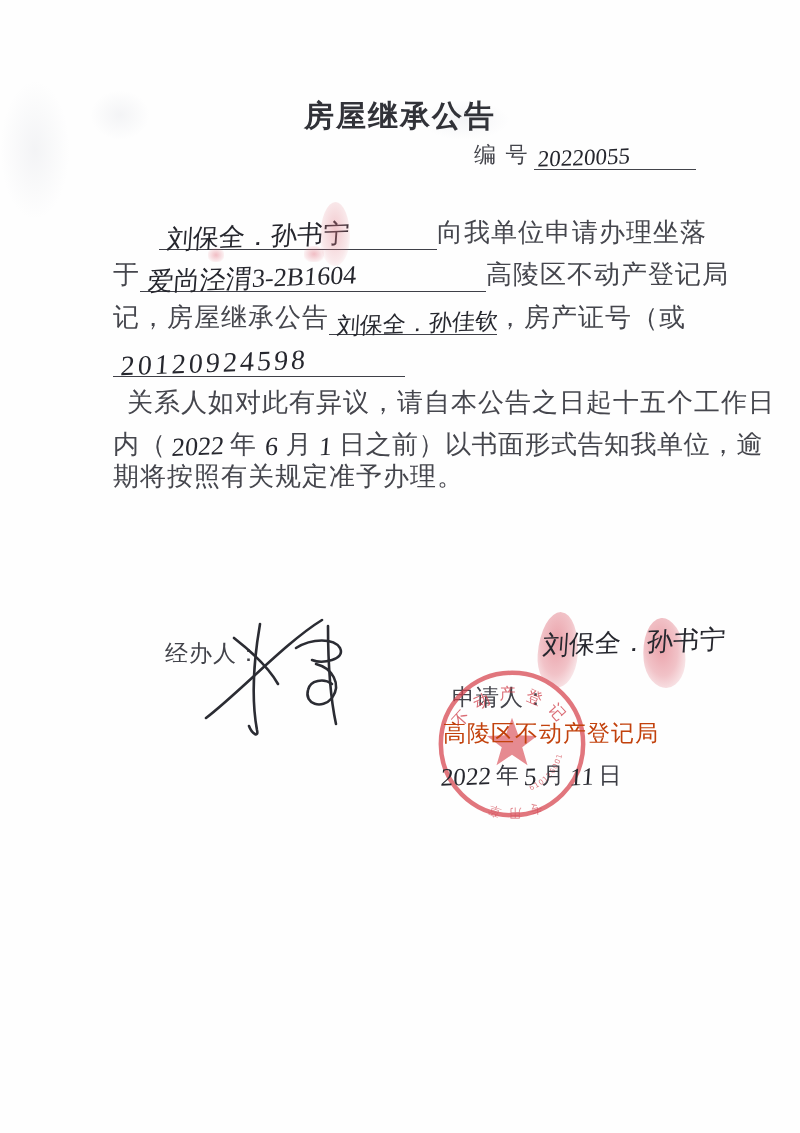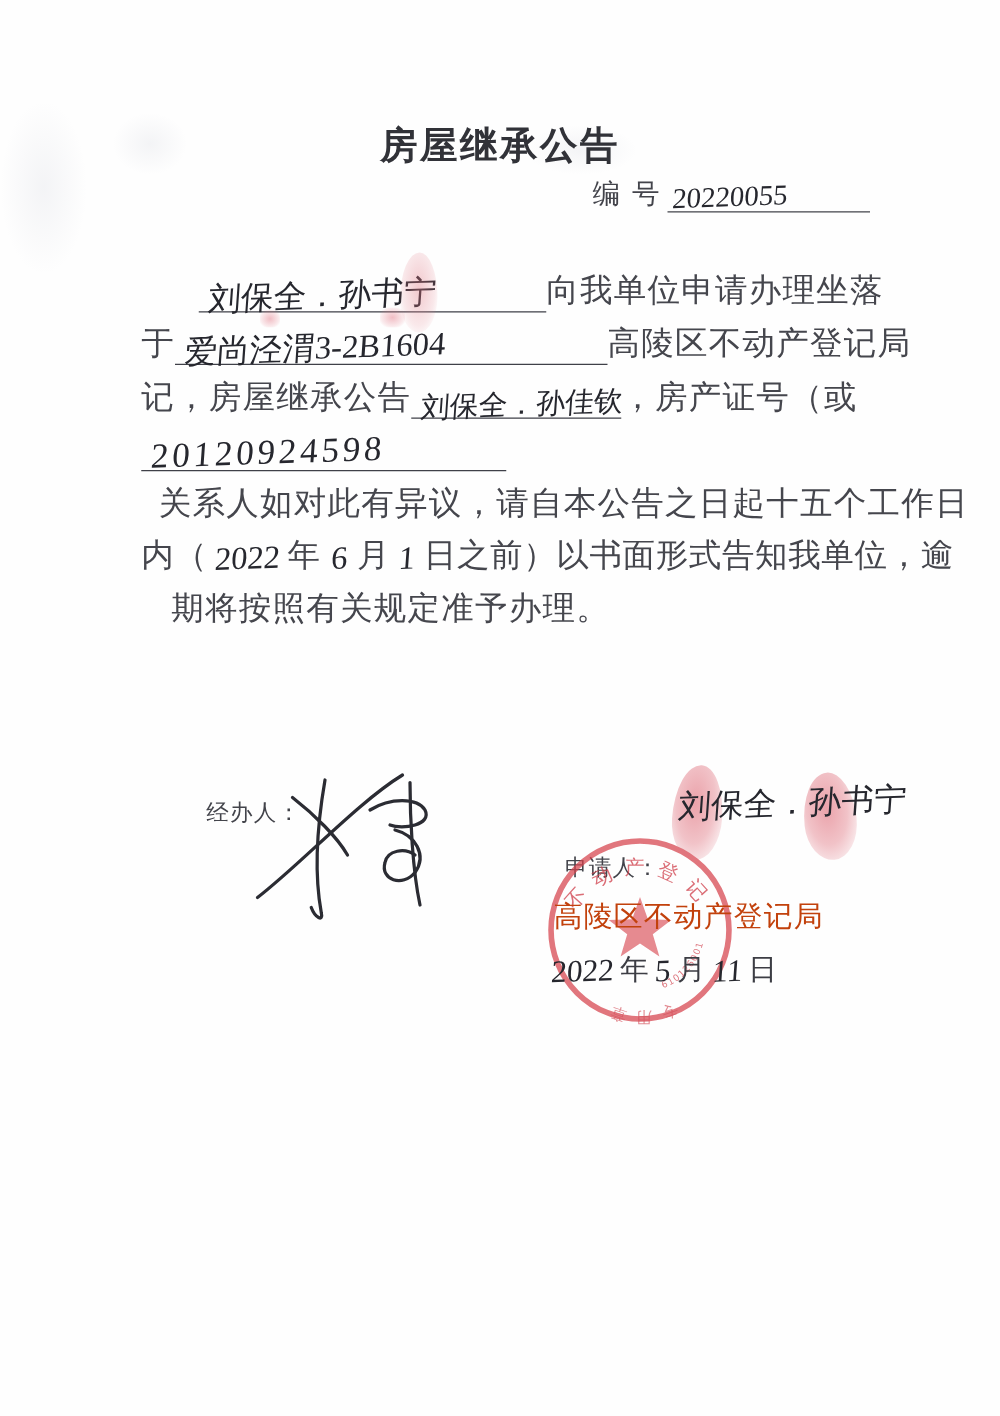--- a/index.html
+++ b/index.html
@@ -36,21 +36,21 @@
   }
   .blank .hand{position:absolute;left:8px;bottom:-1px;white-space:nowrap;}
 
   .hand{
     display:inline-block;color:#26272e;
     transform:skewX(-6deg) rotate(-2deg);
     font-size:26px;letter-spacing:0px;line-height:1;
   }
   .hand.sm{font-size:23px;}
 
-  .sig-label{position:absolute;font-size:18px;letter-spacing:1px;color:#43444b;}
+  .sig-label{position:absolute;font-size:23px;letter-spacing:1px;color:#43444b;}
   .signature-svg{position:absolute;left:200px;top:608px;}
   .signature-svg path{stroke:#2b2c33;stroke-width:2.6;fill:none;stroke-linecap:round;}
 
   .applicant-names{position:absolute;left:543px;top:630px;z-index:3;}
   .fp{position:absolute;z-index:2;pointer-events:none;
       border-radius:52% 48% 50% 50% / 58% 55% 45% 42%;}
   .fp-strong{background:radial-gradient(ellipse at 45% 40%,rgba(222,105,118,.62),rgba(222,105,118,.40) 50%,rgba(226,130,142,.18) 78%,transparent);}
   .fp-light{background:radial-gradient(ellipse at 50% 45%,rgba(224,120,132,.40),rgba(224,120,132,.16) 60%,transparent 82%);}
 
   .stamp-svg{position:absolute;left:434px;top:666px;z-index:1;opacity:.88;}
@@ -96,21 +96,21 @@
       <span class="hand" style="font-size:28px;letter-spacing:3px;">20120924598</span>
     </span>
   </div>
 
   <div class="bodyline" style="top:386px;margin-left:14px;">关系人如对此有异议，请自本公告之日起十五个工作日</div>
 
   <div class="bodyline" style="top:428px;letter-spacing:0.5px;">
     <span>内（</span><span class="hand" style="margin:0 6px;vertical-align:-2px;">2022</span><span>年</span><span class="hand" style="margin:0 8px;vertical-align:-2px;">6</span><span>月</span><span class="hand" style="margin:0 7px;vertical-align:-2px;">1</span><span>日之前）以书面形式告知我单位，逾</span>
   </div>
 
-  <div class="bodyline" style="top:470px;margin-left:24px;">期将按照有关规定准予办理。</div>
+  <div class="bodyline" style="top:460px;">期将按照有关规定准予办理。</div>
 
   <div class="sig-label" style="left:165px;top:638px;">经办人：</div>
   <svg class="signature-svg" width="170" height="130" viewBox="0 0 170 130">
     <path d="M6,110 C40,84 86,34 122,12"></path>
     <path d="M60,16 C55,45 50,84 57,122 C59,130 52,126 49,118"></path>
     <path d="M34,30 C52,44 70,62 78,76"></path>
     <path d="M96,40 C112,30 134,30 140,40 C146,52 122,56 112,52"></path>
     <path d="M116,56 C132,60 142,76 132,90 C122,102 104,96 108,82 C110,72 124,70 132,76"></path>
     <path d="M128,18 C128,46 130,88 136,116"></path>
   </svg>

